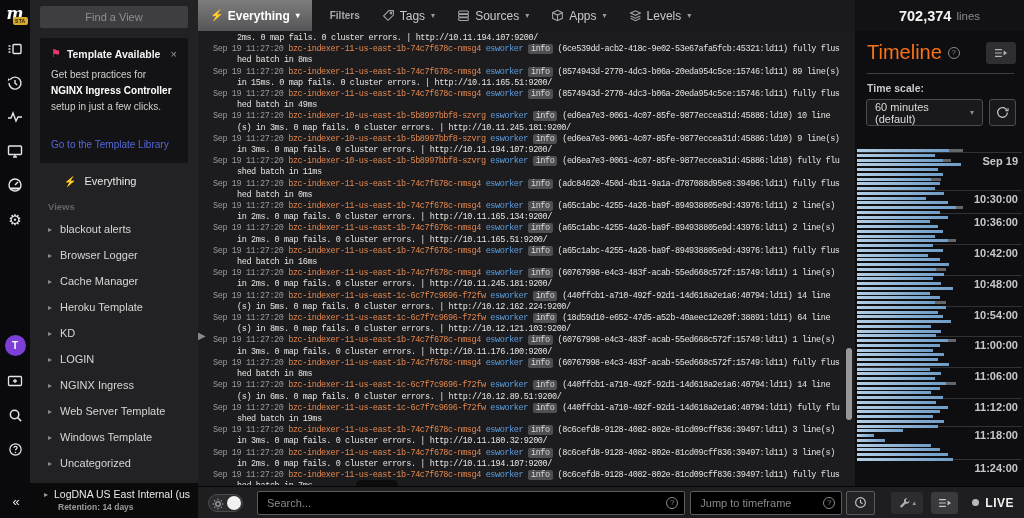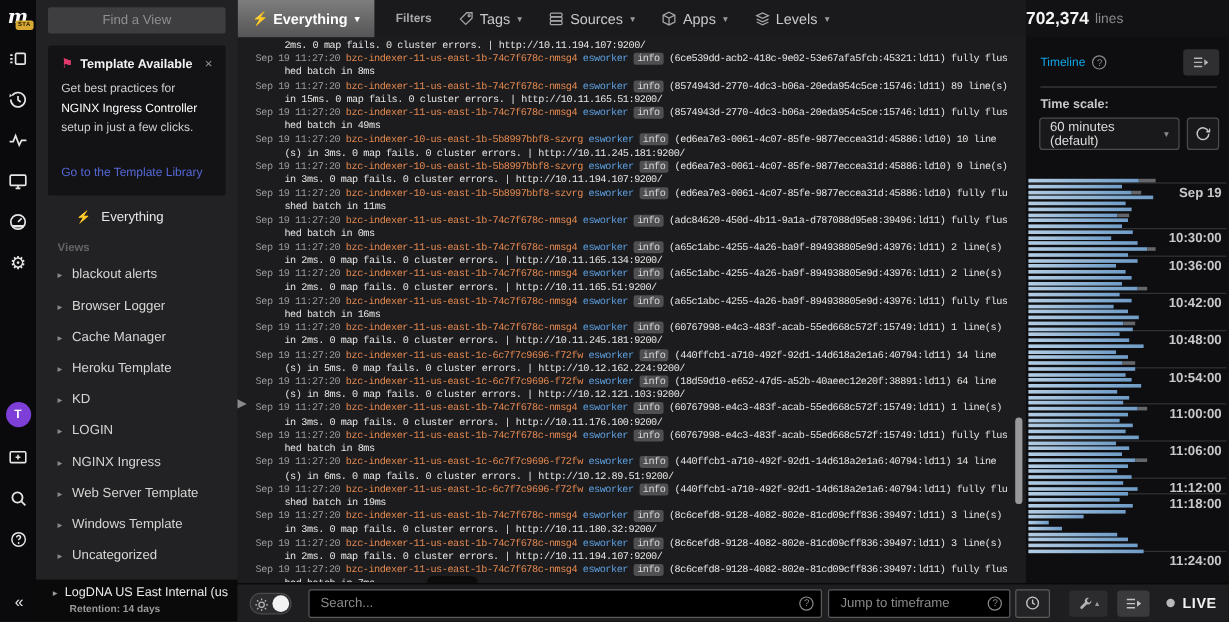--- a/index.html
+++ b/index.html
@@ -21,21 +21,21 @@
   
   .sidebar { position:absolute; left:30px; top:0; width:168px; height:518px; background:#222224; z-index:20; }
   .find-view { display:block; width:148px; margin:6px 10px 0 10px; height:22px; background:#3e3e40; border:none; border-radius:2px; color:#ddd; font-size:11px; text-align:center; outline:none; font-family:"Liberation Sans",sans-serif; }
   .find-view::placeholder { color:#8f8f91; }
   .tcard { margin:10px 10px 0 10px; background:#131315; border-radius:2px; padding:9px 11px 11px 11px; }
   .tcard .trow { display:flex; align-items:center; }
   .flag { color:#e23a6d; font-size:11px; margin-right:6px; }
   .tcard .ttitle { font-size:10.5px; font-weight:bold; color:#f2f2f2; flex:1; }
   .tcard .tclose { color:#9a9a9a; font-size:11px; cursor:pointer; }
   .tcard p { font-size:10px; color:#cfcfcf; line-height:1.6; margin-top:7px; }
-  .tcard .b { font-weight:normal; color:#fff; }
+  .tcard .b { font-weight:bold; color:#fff; }
   .tcard a { display:inline-block; margin-top:24px; font-size:10px; color:#5468d8; cursor:pointer; }
   .everything-row { display:flex; align-items:center; padding:12px 0 4px 34px; color:#e8e8e8; font-size:11px; cursor:pointer; }
   .everything-row .bolt { margin-right:8px; font-size:10px; }
   .views-label { padding:10px 0 4px 18px; font-size:9.5px; font-weight:bold; color:#646466; }
   .view-item { display:flex; align-items:center; height:26px; padding-left:18px; cursor:pointer; }
   .view-item .tri { color:#8a8a8c; font-size:8px; margin-right:8px; }
   .view-item .vl { color:#d6d6d6; font-size:11px; }
   .org { position:absolute; left:0; bottom:0; width:168px; height:35px; background:#0a0a0a; padding:5px 8px 0 14px; cursor:pointer; }
   .org .orow { display:flex; align-items:center; }
   .org .tri { color:#9a9a9c; font-size:8px; margin-right:6px; }
@@ -60,25 +60,25 @@
   .lg-host { color:#e2874f; cursor:pointer; }
   .lg-app { color:#5d9fe0; cursor:pointer; }
   .lg-level { background:#4f4f52; color:#d8d8d8; border-radius:2px; padding:0 3px; cursor:pointer; }
   .log-partial { padding-left:24px; color:#e4e4e4; }
   .vscroll { position:absolute; right:3px; top:348px; width:6px; height:72px; background:#98989a; border-radius:3px; cursor:pointer; }
   .expander { position:absolute; left:0px; top:330px; color:#8a8a8c; font-size:10px; cursor:pointer; z-index:25; }
   .newpill { position:absolute; left:158px; bottom:28px; width:42px; height:10px; background:#0c0c0c; border-radius:6px; }
 
   
   .rightpanel { position:absolute; left:855px; top:0; width:169px; height:486px; background:#0e0e10; }
-  .lines-header { height:31px; background:#121214; display:flex; align-items:center; }
+  .lines-header { height:31px; background:#121214; display:flex; align-items:center; justify-content:center; }
   .lines-count { font-size:14.5px; font-weight:bold; color:#f4f4f4; }
   .lines-word { font-size:11.5px; color:#8a8a8c; margin-left:5px; }
   .tl-head { display:flex; align-items:center; padding:10px 8px 0 12px; }
-  .tl-title { font-size:10px; color:#0ea5e9; }
+  .tl-title { font-size:20px; color:#f97316; }
   .qcircle { width:12px; height:12px; border-radius:50%; border:1px solid #8a8a8c; color:#8a8a8c; font-size:8px; display:inline-flex; align-items:center; justify-content:center; margin-left:6px; cursor:pointer; }
   .tl-head .sp { flex:1; }
   .tl-btn { width:30px; height:22px; background:#2f2f31; border-radius:3px; display:flex; align-items:center; justify-content:center; cursor:pointer; }
   .tl-divider { border-top:1px solid #3f3f41; margin:9px 10px 0 12px; }
   .ts-label { padding:8px 0 5px 12px; font-size:10.5px; font-weight:bold; color:#c8c8ca; }
   .ts-row { display:flex; padding:0 8px 0 11px; }
   .ts-select { flex:1; height:27px; border:1px solid #4c4c4e; border-radius:3px; background:#19191b; display:flex; align-items:center; padding:0 8px; cursor:pointer; }
   .ts-select .val { font-size:11px; color:#dcdcdc; flex:1; }
   .ts-select .caret { font-size:8px; color:#8a8a8c; }
   .refresh-btn { width:27px; height:27px; margin-left:6px; border:1px solid #4c4c4e; border-radius:3px; background:#19191b; display:flex; align-items:center; justify-content:center; cursor:pointer; }
@@ -366,21 +366,21 @@
         </div>
         <div class="grid-row" style="top: 188.2px;">
           <span class="grid-label">11:00:00</span>
         </div>
         <div class="grid-row" style="top: 218.9px;">
           <span class="grid-label">11:06:00</span>
         </div>
         <div class="grid-row" style="top: 249.6px;">
           <span class="grid-label">11:12:00</span>
         </div>
-        <div class="grid-row" style="top: 263px;">
+        <div class="grid-row" style="top: 278px;">
           <span class="grid-label">11:18:00</span>
         </div>
         <div class="grid-row" style="top: 311px;">
           <span class="grid-label">11:24:00</span>
         </div>
         <div class="hbar" style="top: 1px; width: 92.4px;"></div>
         <div class="hbar-g" style="top: 1px; left: 92.4px; width: 13.2px;"></div>
         <div class="hbar" style="top: 5.75px; width: 77.55px;"></div>
         <div class="hbar" style="top: 10.5px; width: 85.8px;"></div>
         <div class="hbar-g" style="top: 10.5px; left: 85.8px; width: 8.25px;"></div>

